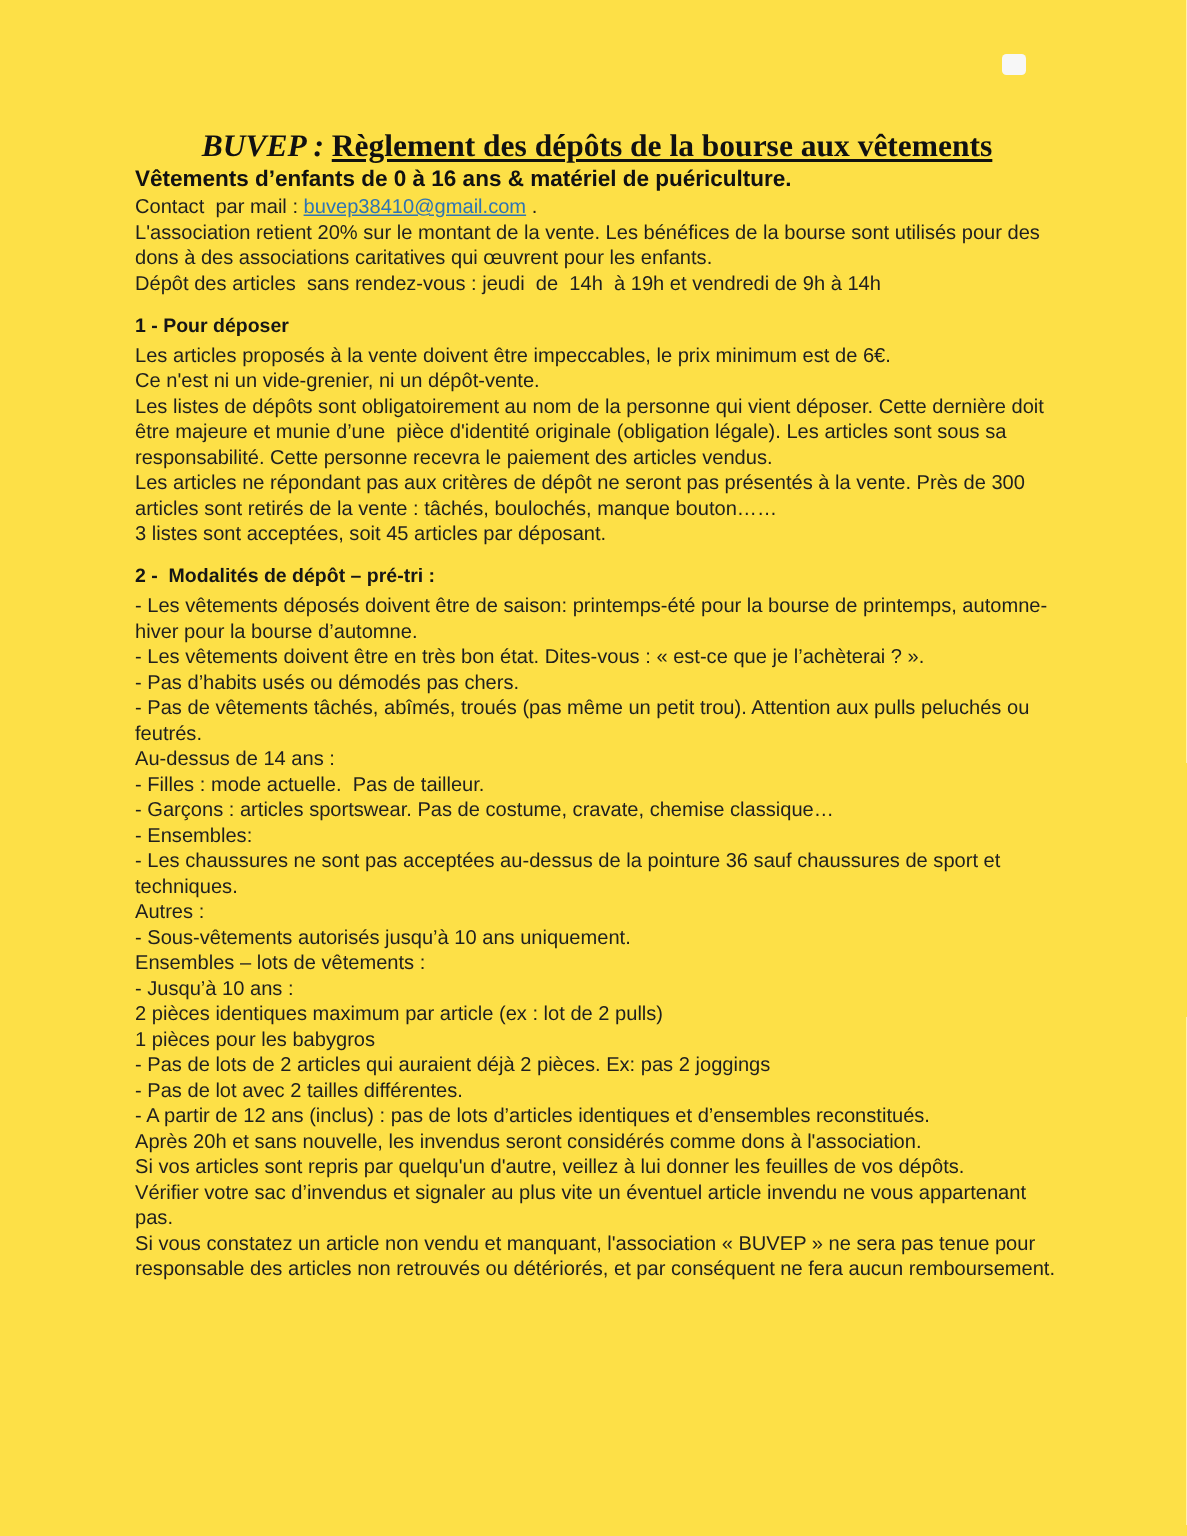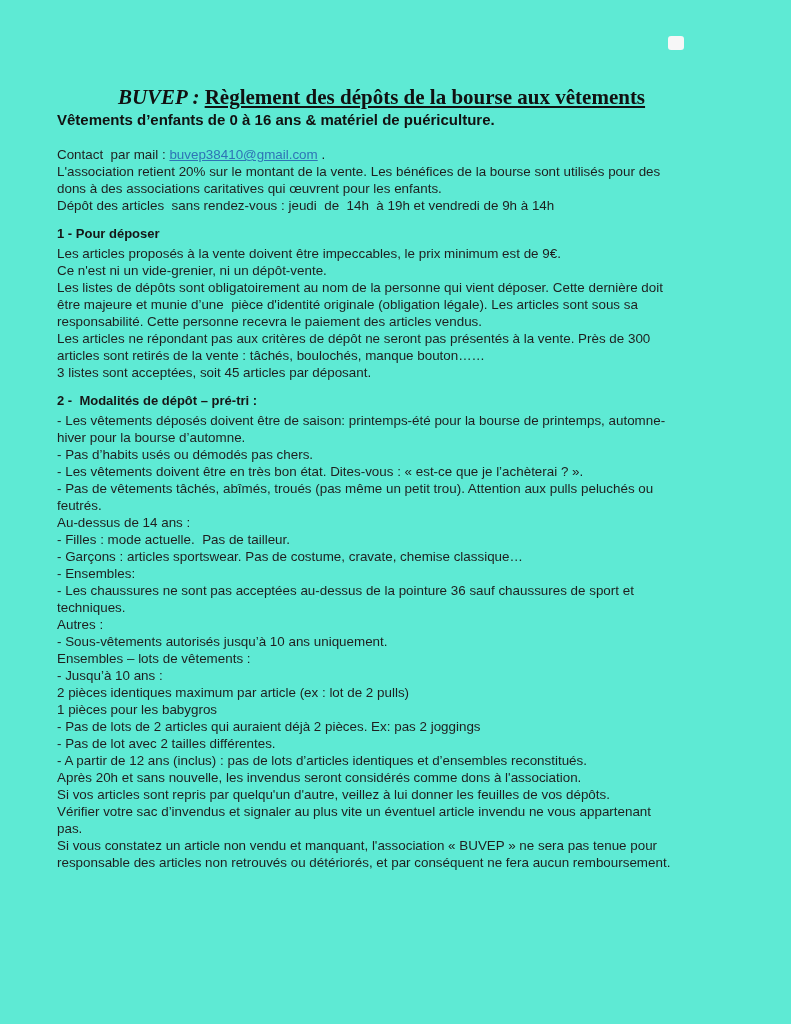--- a/index.html
+++ b/index.html
@@ -10,22 +10,22 @@
   html,body{background:#ffffff;}
   body{
     width:791px;height:1024px;
     font-family:"Liberation Sans","DejaVu Sans",sans-serif;
     color:var(--text);
     position:relative;
     overflow:hidden;
   }
   .page{
     position:absolute;inset:0;
-    padding:84px 85px 0 57px;
-    background:#5eead4;
+    padding:84px 85px 0 90px;
+    background:#fde047;
   }
   .artifact{
     position:absolute;
     left:668px;top:36px;width:16px;height:14px;
     background:#f7f7f7;border-radius:3px;
   }
   .title{
     text-align:center;
     font-family:"Liberation Serif","DejaVu Serif",serif;
     font-weight:bold;
@@ -36,21 +36,20 @@
   }
   .tprefix{font-style:italic;}
   .tmain{text-decoration:underline;}
   .subtitle{
     font-weight:bold;
     font-size:15px;
     line-height:19px;
     color:#111;
   }
   .blocks{
-    margin-top:17px;
     width:616px;
   }
   .block{
     font-size:13.4px;
     line-height:17px;
     white-space:pre-wrap;
     color:var(--text);
   }
   .block.h{
     font-size:13px;
@@ -75,29 +74,29 @@
 
   <div class="title"><span class="tprefix">BUVEP : </span><span class="tmain">Règlement des dépôts de la bourse aux vêtements</span></div>
 
   <div class="subtitle">Vêtements d’enfants de 0 à 16 ans &amp; matériel de puériculture.</div>
 
   <div class="blocks">
       <div class="block"><span>Contact  par mail : </span><a class="link" href="#">buvep38410@gmail.com</a><span> .</span></div>
       <div class="block"><span>L'association retient 20% sur le montant de la vente. Les bénéfices de la bourse sont utilisés pour des dons à des associations caritatives qui œuvrent pour les enfants.</span></div>
       <div class="block"><span class="b">Dépôt des articles  sans rendez-vous : jeudi  de  14h  à 19h et vendredi de 9h à 14h</span></div>
       <div class="block h"><span>1 - Pour déposer</span></div>
-      <div class="block"><span>Les articles proposés à la vente doivent être impeccables, </span><span class="b">le prix minimum est de 9€</span><span>.</span></div>
+      <div class="block"><span>Les articles proposés à la vente doivent être impeccables, </span><span class="b">le prix minimum est de 6€</span><span>.</span></div>
       <div class="block"><span>Ce n'est ni un vide-grenier, ni un dépôt-vente.</span></div>
       <div class="block"><span>Les listes de dépôts sont obligatoirement au nom de la personne qui vient déposer. Cette dernière doit être majeure et munie d’une  pièce d'identité originale (obligation légale). Les articles sont sous sa responsabilité. Cette personne recevra le paiement des articles vendus.</span></div>
       <div class="block"><span>Les articles ne répondant pas aux critères de dépôt ne seront pas présentés à la vente. Près de 300 articles sont retirés de la vente : tâchés, boulochés, manque bouton……</span></div>
       <div class="block"><span class="b">3 listes sont acceptées, soit 45 articles par déposant.</span></div>
       <div class="block h"><span>2 -  Modalités de dépôt – pré-tri :</span></div>
       <div class="block"><span>- Les vêtements déposés doivent être de saison: printemps-été pour la bourse de printemps, automne-hiver pour la bourse d’automne.</span></div>
+      <div class="block"><span>- Les vêtements doivent être en très bon état. Dites-vous : « est-ce que je l’achèterai ? ».</span></div>
       <div class="block"><span>- Pas d’habits usés ou démodés pas chers.</span></div>
-      <div class="block"><span>- Les vêtements doivent être en très bon état. Dites-vous : « est-ce que je l’achèterai ? ».</span></div>
       <div class="block"><span>- Pas de vêtements tâchés, abîmés, troués (pas même un petit trou). Attention aux pulls peluchés ou feutrés.</span></div>
       <div class="block"><span class="b">Au-dessus de 14 ans :</span></div>
       <div class="block"><span>- </span><span class="b">Filles</span><span> : mode actuelle.  Pas de tailleur.</span></div>
       <div class="block"><span>- </span><span class="b">Garçons</span><span> : articles sportswear. Pas de costume, cravate, chemise classique…</span></div>
       <div class="block"><span>- </span><span class="b">Ensembles:</span></div>
       <div class="block"><span class="b">- Les chaussures ne sont pas acceptées au-dessus de la pointure 36 sauf chaussures de sport et techniques.</span></div>
       <div class="block"><span class="b">Autres :</span></div>
       <div class="block"><span>- Sous-vêtements autorisés jusqu’à 10 ans uniquement.</span></div>
       <div class="block"><span class="b">Ensembles – lots de vêtements :</span></div>
       <div class="block"><span>- Jusqu’à 10 ans :</span></div>

